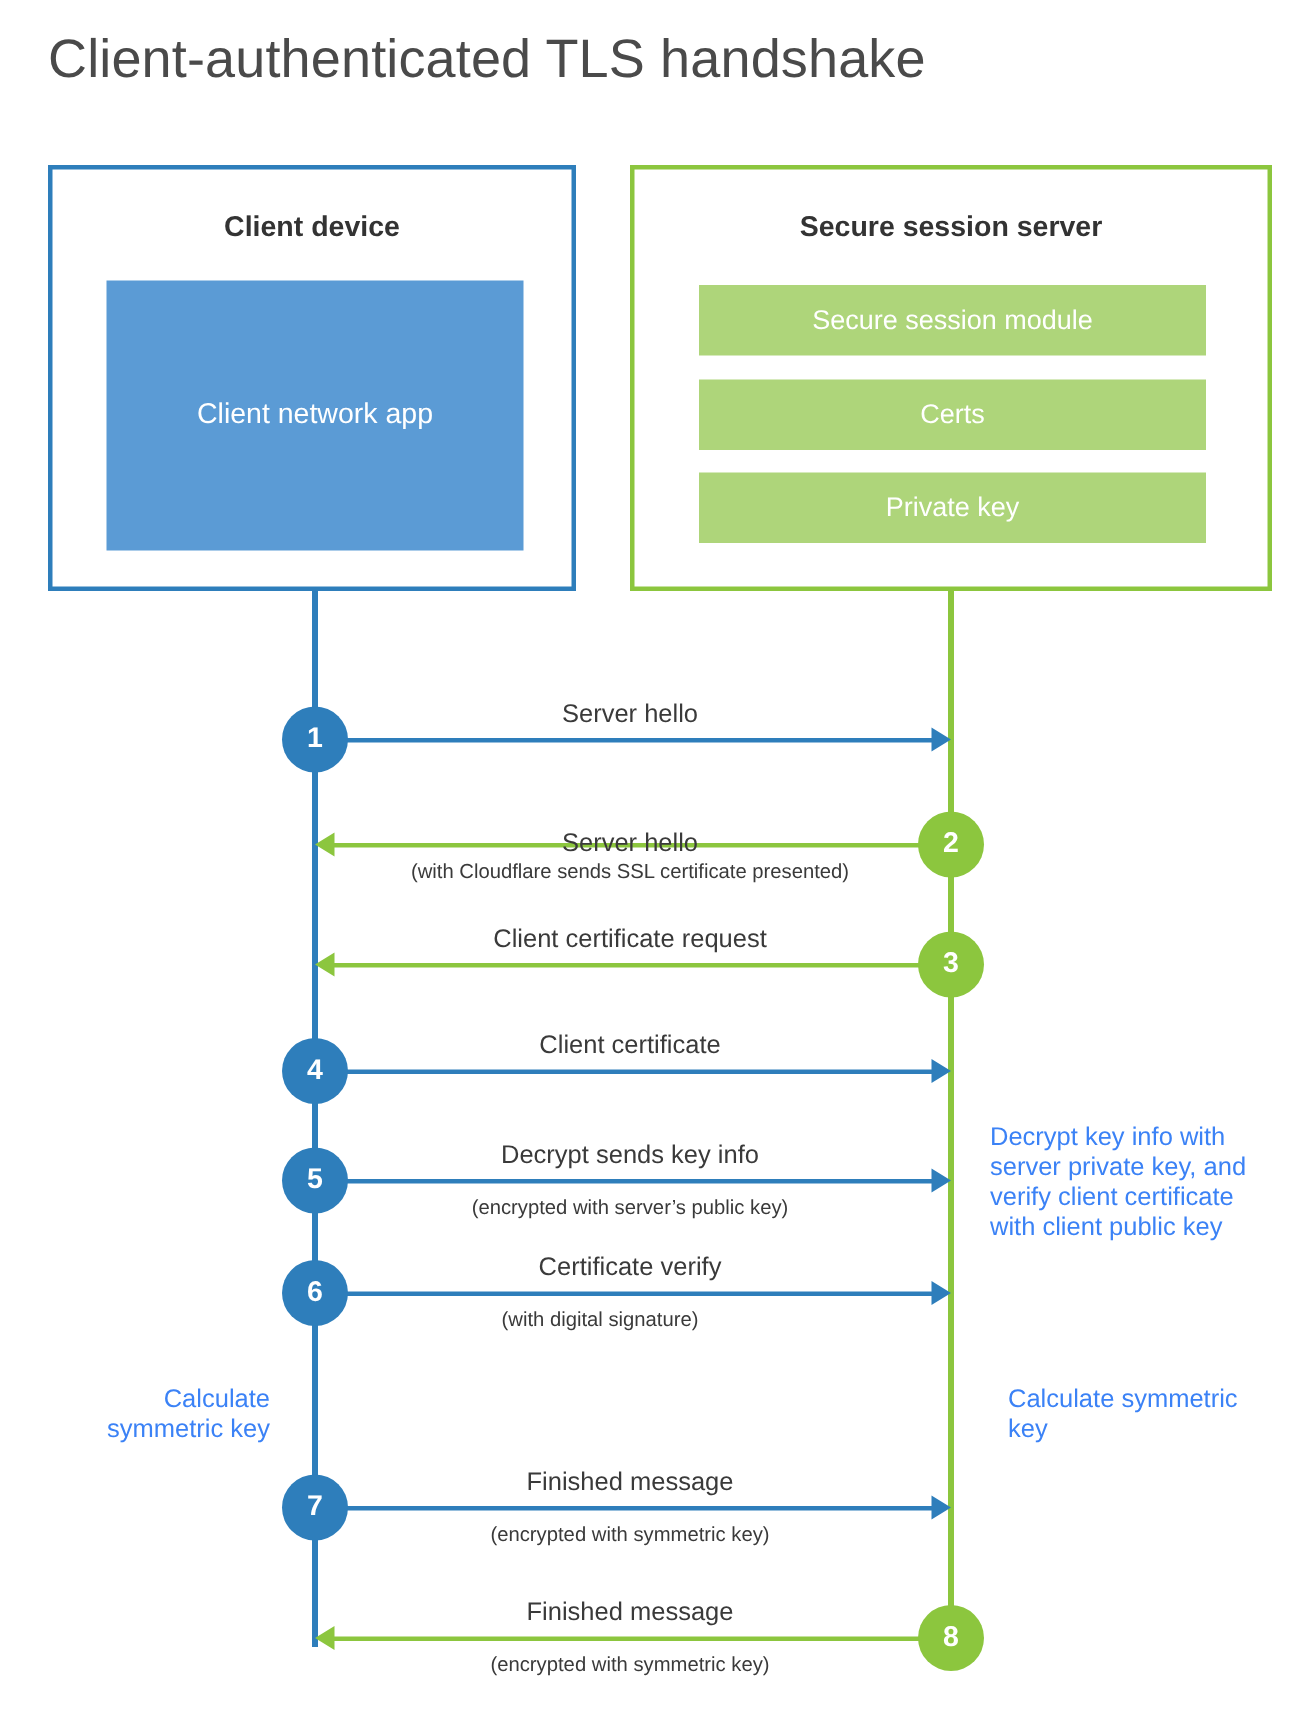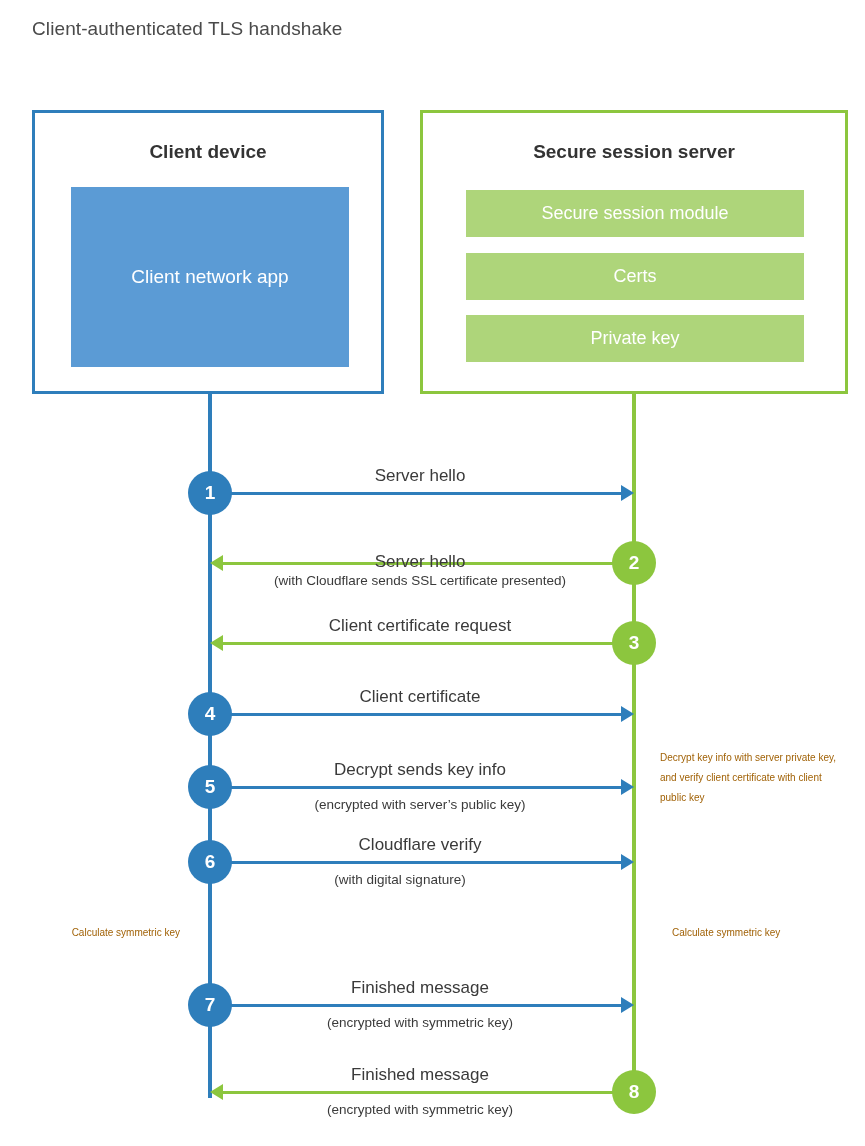--- a/index.html
+++ b/index.html
@@ -18,21 +18,21 @@
     position: absolute;
     left: 0; top: 0;
     width: 865px;
     height: 1146px;
     overflow: hidden;
   }
   .page-title {
     position: absolute;
     left: 32px;
     top: 18px;
-    font-size: 19px;
+    font-size: 36px;
     font-weight: 400;
     color: #4a4a4a;
     letter-spacing: 0.1px;
     white-space: nowrap;
   }
 
   
   .actor-box {
     position: absolute;
     background: #ffffff;
@@ -146,23 +146,23 @@
     font-size: 19px;
     font-weight: 700;
     transform: translate(-50%, -50%);
   }
   .step-badge.blue  { background: #2e7ebb; }
   .step-badge.green { background: #8cc63e; }
 
   
   .side-note {
     position: absolute;
-    font-size: 10px;
+    font-size: 17px;
     line-height: 20px;
-    color: #a16207;
+    color: #3b82f6;
   }
   .side-note.right-align { text-align: right; }
   .side-note.left-align  { text-align: left; }
 </style>
 </head>
 <body>
 
 <div id="stage">
 
   <div class="page-title">Client-authenticated TLS handshake</div>
@@ -204,21 +204,21 @@
       <div class="arrow-head right" style="color: rgb(46, 126, 187); top: 706px; left: 621px;"></div>
       <div class="msg-label" style="left: 420px; top: 687px;">Client certificate</div>
       <div class="step-badge blue" style="left: 210px; top: 714px;">4</div>
       <div class="arrow-line" style="left: 220px; width: 404px; top: 786px; background: rgb(46, 126, 187);"></div>
       <div class="arrow-head right" style="color: rgb(46, 126, 187); top: 779px; left: 621px;"></div>
       <div class="msg-label" style="left: 420px; top: 760px;">Decrypt sends key info</div>
       <div class="msg-sub" style="left: 420px; top: 797px;">(encrypted with server’s public key)</div>
       <div class="step-badge blue" style="left: 210px; top: 787px;">5</div>
       <div class="arrow-line" style="left: 220px; width: 404px; top: 861px; background: rgb(46, 126, 187);"></div>
       <div class="arrow-head right" style="color: rgb(46, 126, 187); top: 854px; left: 621px;"></div>
-      <div class="msg-label" style="left: 420px; top: 835px;">Cloudflare verify</div>
+      <div class="msg-label" style="left: 420px; top: 835px;">Certificate verify</div>
       <div class="msg-sub" style="left: 400px; top: 872px;">(with digital signature)</div>
       <div class="step-badge blue" style="left: 210px; top: 862px;">6</div>
       <div class="arrow-line" style="left: 220px; width: 404px; top: 1004px; background: rgb(46, 126, 187);"></div>
       <div class="arrow-head right" style="color: rgb(46, 126, 187); top: 997px; left: 621px;"></div>
       <div class="msg-label" style="left: 420px; top: 978px;">Finished message</div>
       <div class="msg-sub" style="left: 420px; top: 1015px;">(encrypted with symmetric key)</div>
       <div class="step-badge blue" style="left: 210px; top: 1005px;">7</div>
       <div class="arrow-line" style="left: 220px; width: 404px; top: 1091px; background: rgb(140, 198, 62);"></div>
       <div class="arrow-head left" style="color: rgb(140, 198, 62); top: 1084px; left: 210px;"></div>
       <div class="msg-label" style="left: 420px; top: 1065px;">Finished message</div>

